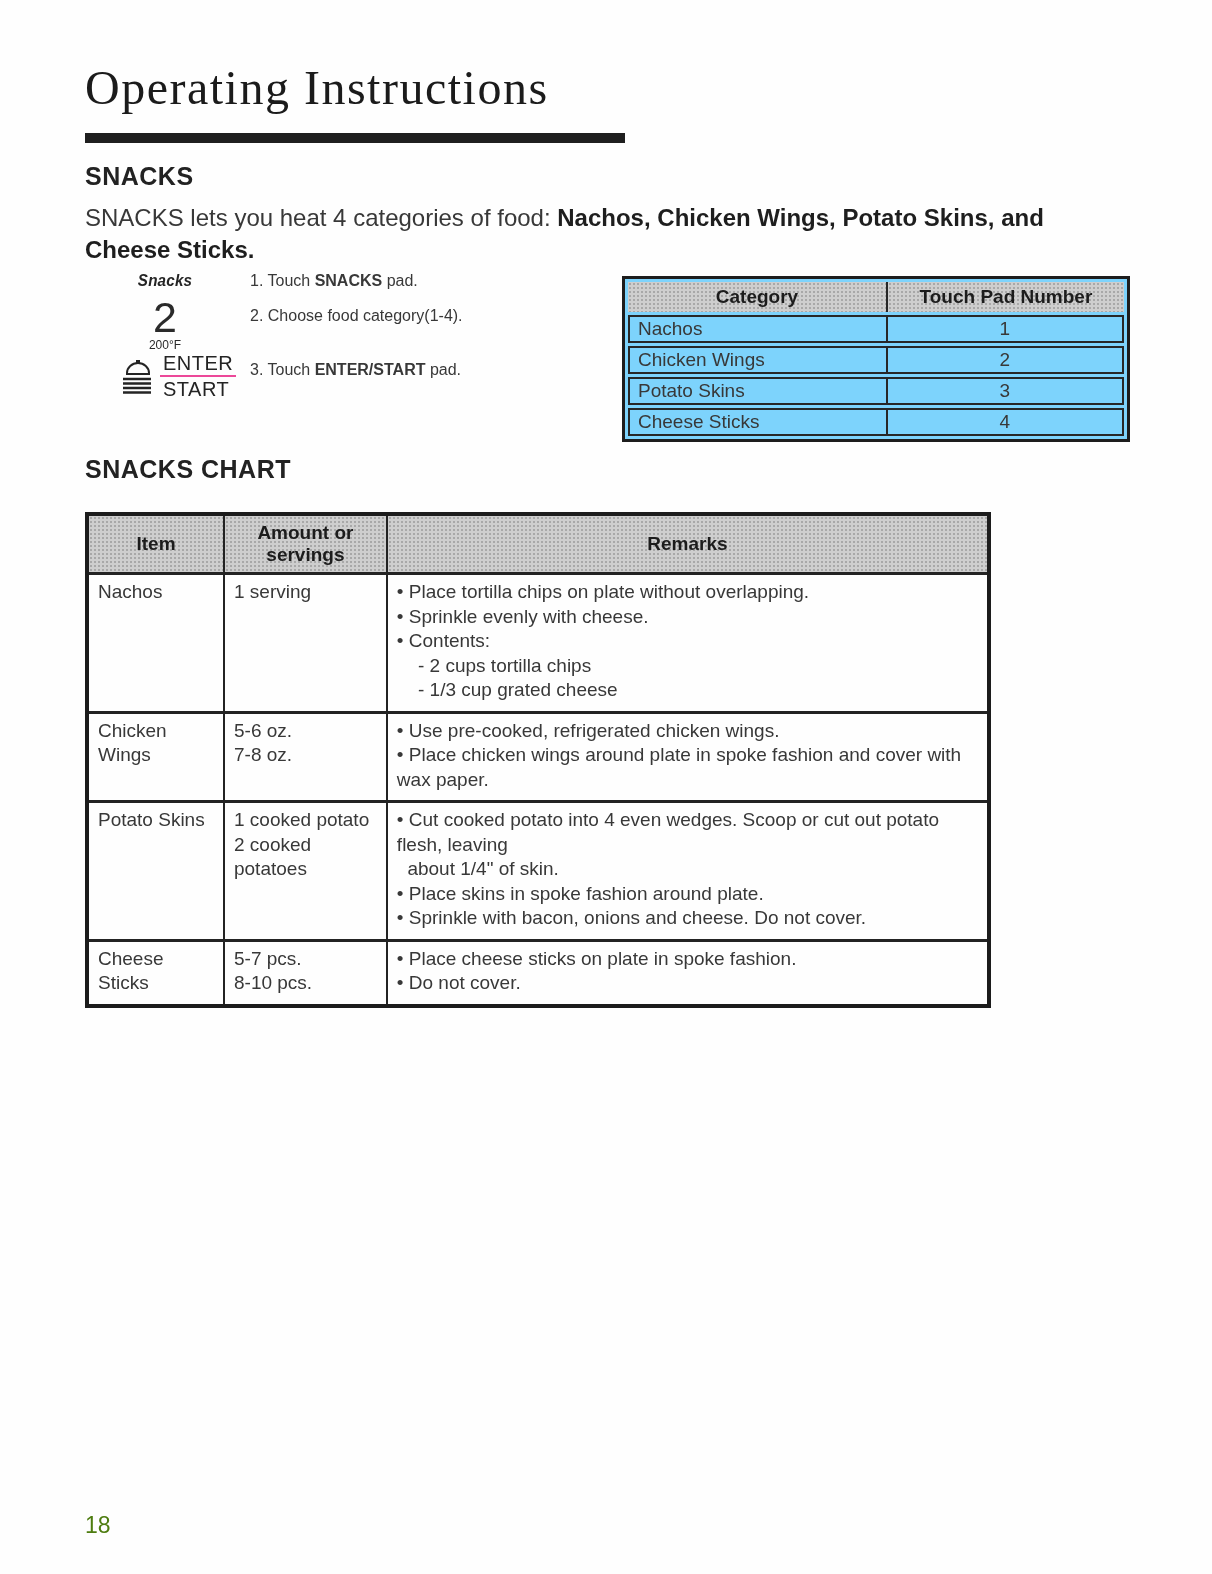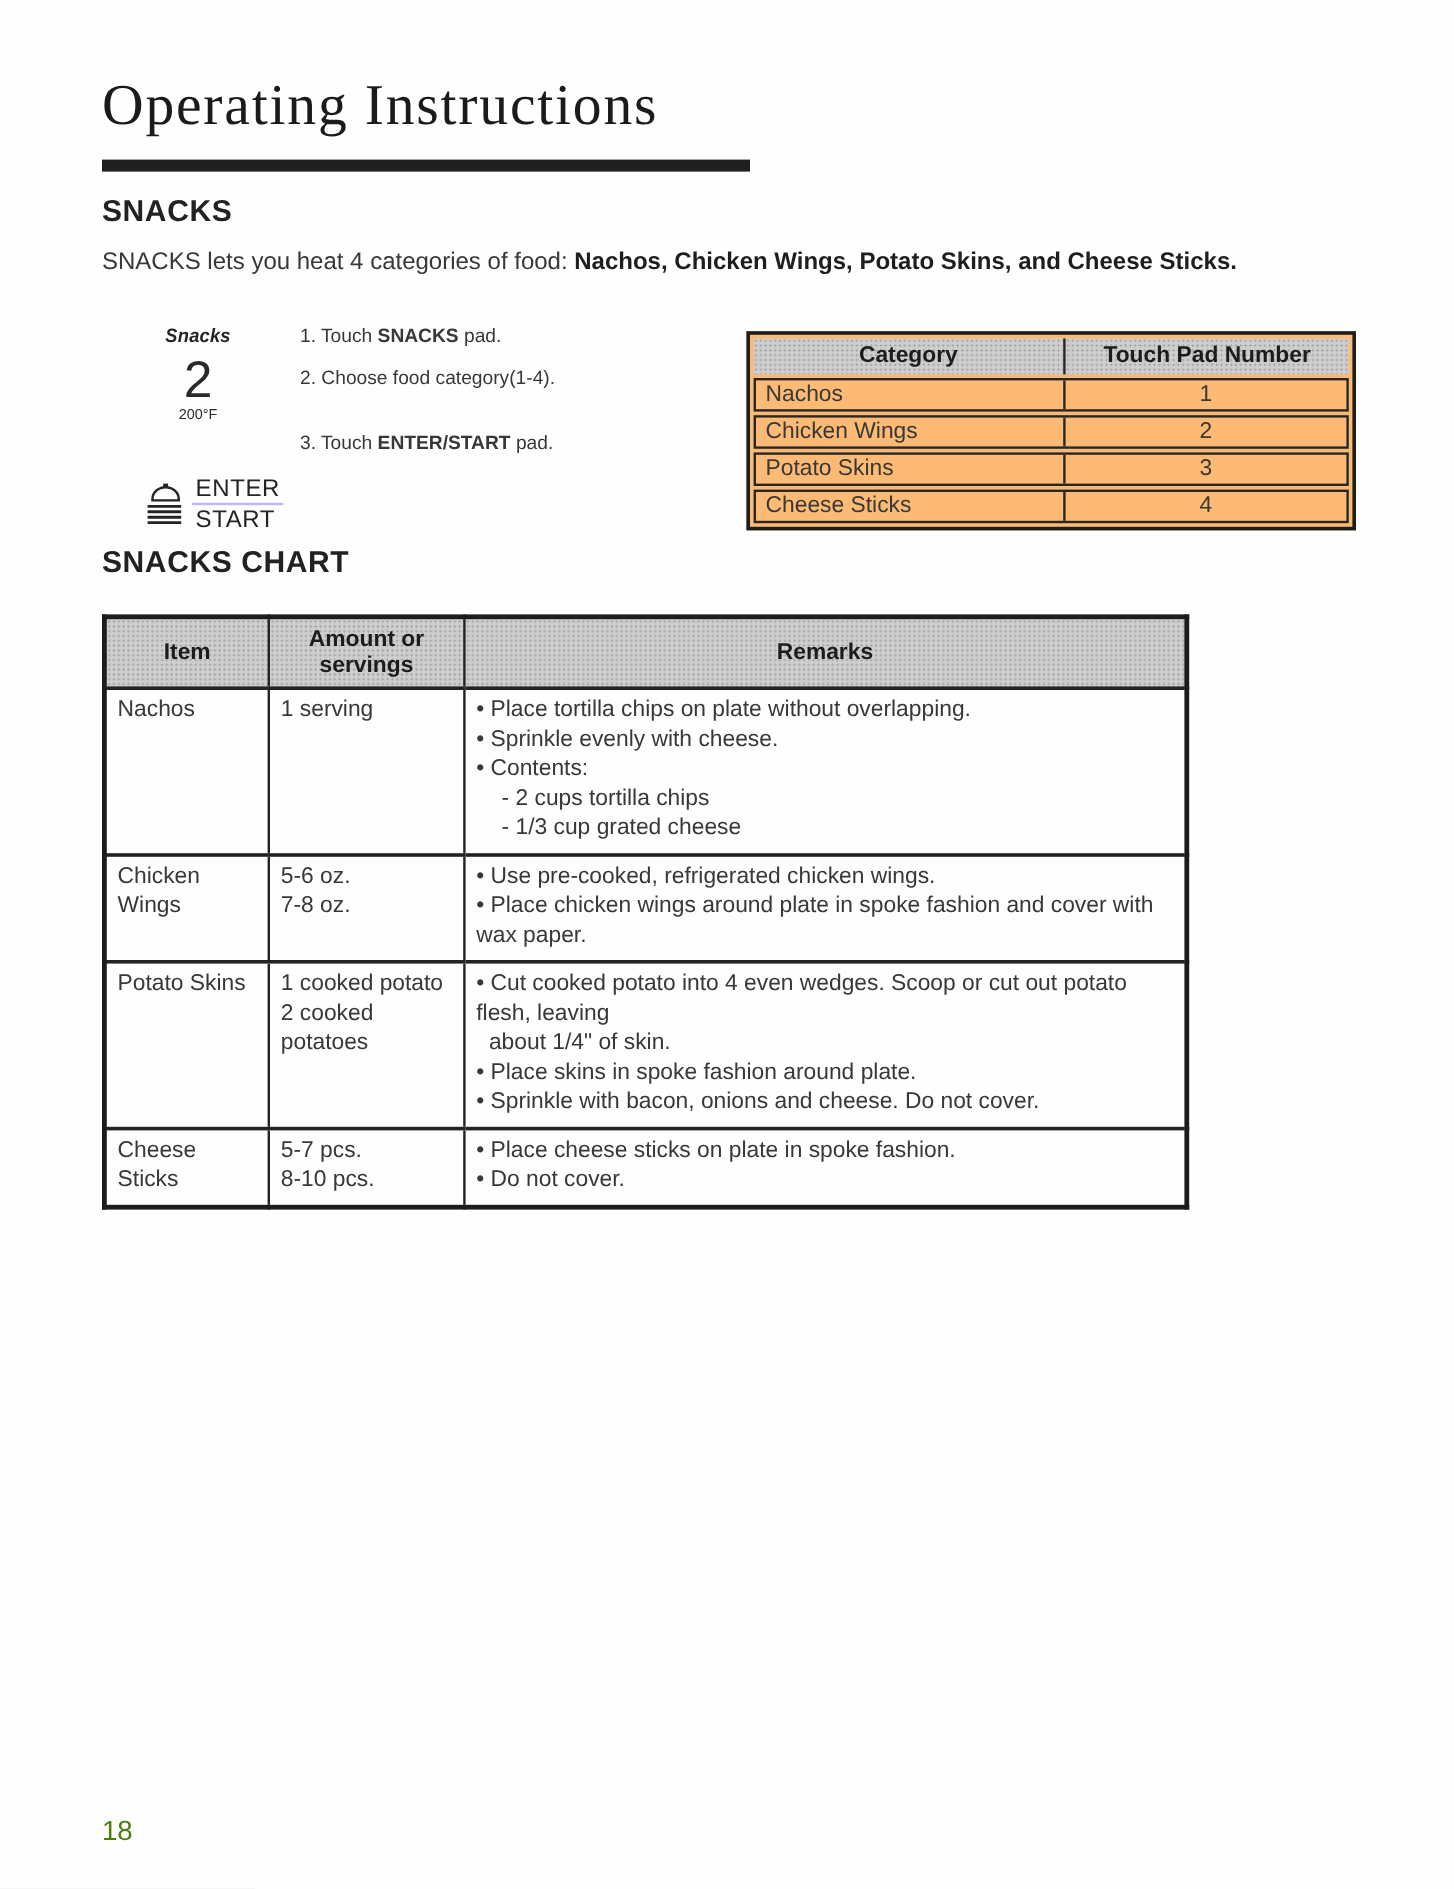--- a/index.html
+++ b/index.html
@@ -26,21 +26,21 @@
   
   .section-heading {
     position:absolute; left:85px;
     font-size:25px; font-weight:bold; letter-spacing:0.5px;
     color:#222;
   }
   .h-snacks { top:162px; }
   .h-chart  { top:455px; }
   
   .intro { position:absolute; left:85px; top:202px; width:1000px;
-           font-size:20px; line-height:32px; }
+           font-size:24px; line-height:32px; }
   .intro b, .steps b { color:#1e1e1e; }
   .example-line { font-weight:bold; color:#1e1e1e; }
   
   .pad-snacks {
     position:absolute; left:118px; top:272px; width:94px;
     text-align:center; font-style:italic; font-weight:bold;
     font-size:16px; letter-spacing:0.2px; color:#242424;
     transform:scaleX(0.95);
   }
   .pad-digit {
@@ -49,34 +49,34 @@
   }
   .pad-temp {
     position:absolute; left:118px; top:338px; width:94px;
     text-align:center; font-size:12px; color:#2a2a2a;
   }
   .pad-enterstart {
     position:absolute; left:120px; top:352px;
     display:flex; align-items:flex-end; gap:4px; color:#242424;
   }
   .es-text { font-size:20px; line-height:22px; letter-spacing:0.5px; }
-  .es-enter { display:block; border-bottom:2px solid #c4b5fd; padding:0 3px 1px 3px;margin-top:44px; }
+  .es-enter { display:block; border-bottom:2px solid #ec4899; padding:0 3px 1px 3px; }
   .es-start { display:block; padding:1px 3px 0 3px; }
   .step1 { top:272px;text-align:center; } .step2 { top:307px; } .step3 { top:361px; }
   .step { position:absolute; left:250px; }
   
   .ht {
     background-color:#cecece;
     background-image:radial-gradient(#a8a8a8 1px, rgba(0,0,0,0) 1px);
     background-size:4px 4px;
   }
   
   .cat-table {
     position:absolute; left:622px; top:276px; width:508px;
-    border:3px solid #1d1d1d; background:#fdba74;
+    border:3px solid #1d1d1d; background:#7dd3fc;
     padding:3px; box-sizing:border-box;
   }
   .cat-header {
     display:flex; height:30px; margin-bottom:3px;
     font-weight:bold; color:#1c1c1c; font-size:19px;
   }
   .cat-header > div { display:flex; align-items:center; justify-content:center; }
   .cat-row {
     display:flex; border:2px solid #272727; margin-bottom:3px;
     height:28px; font-size:19px; box-sizing:border-box;

